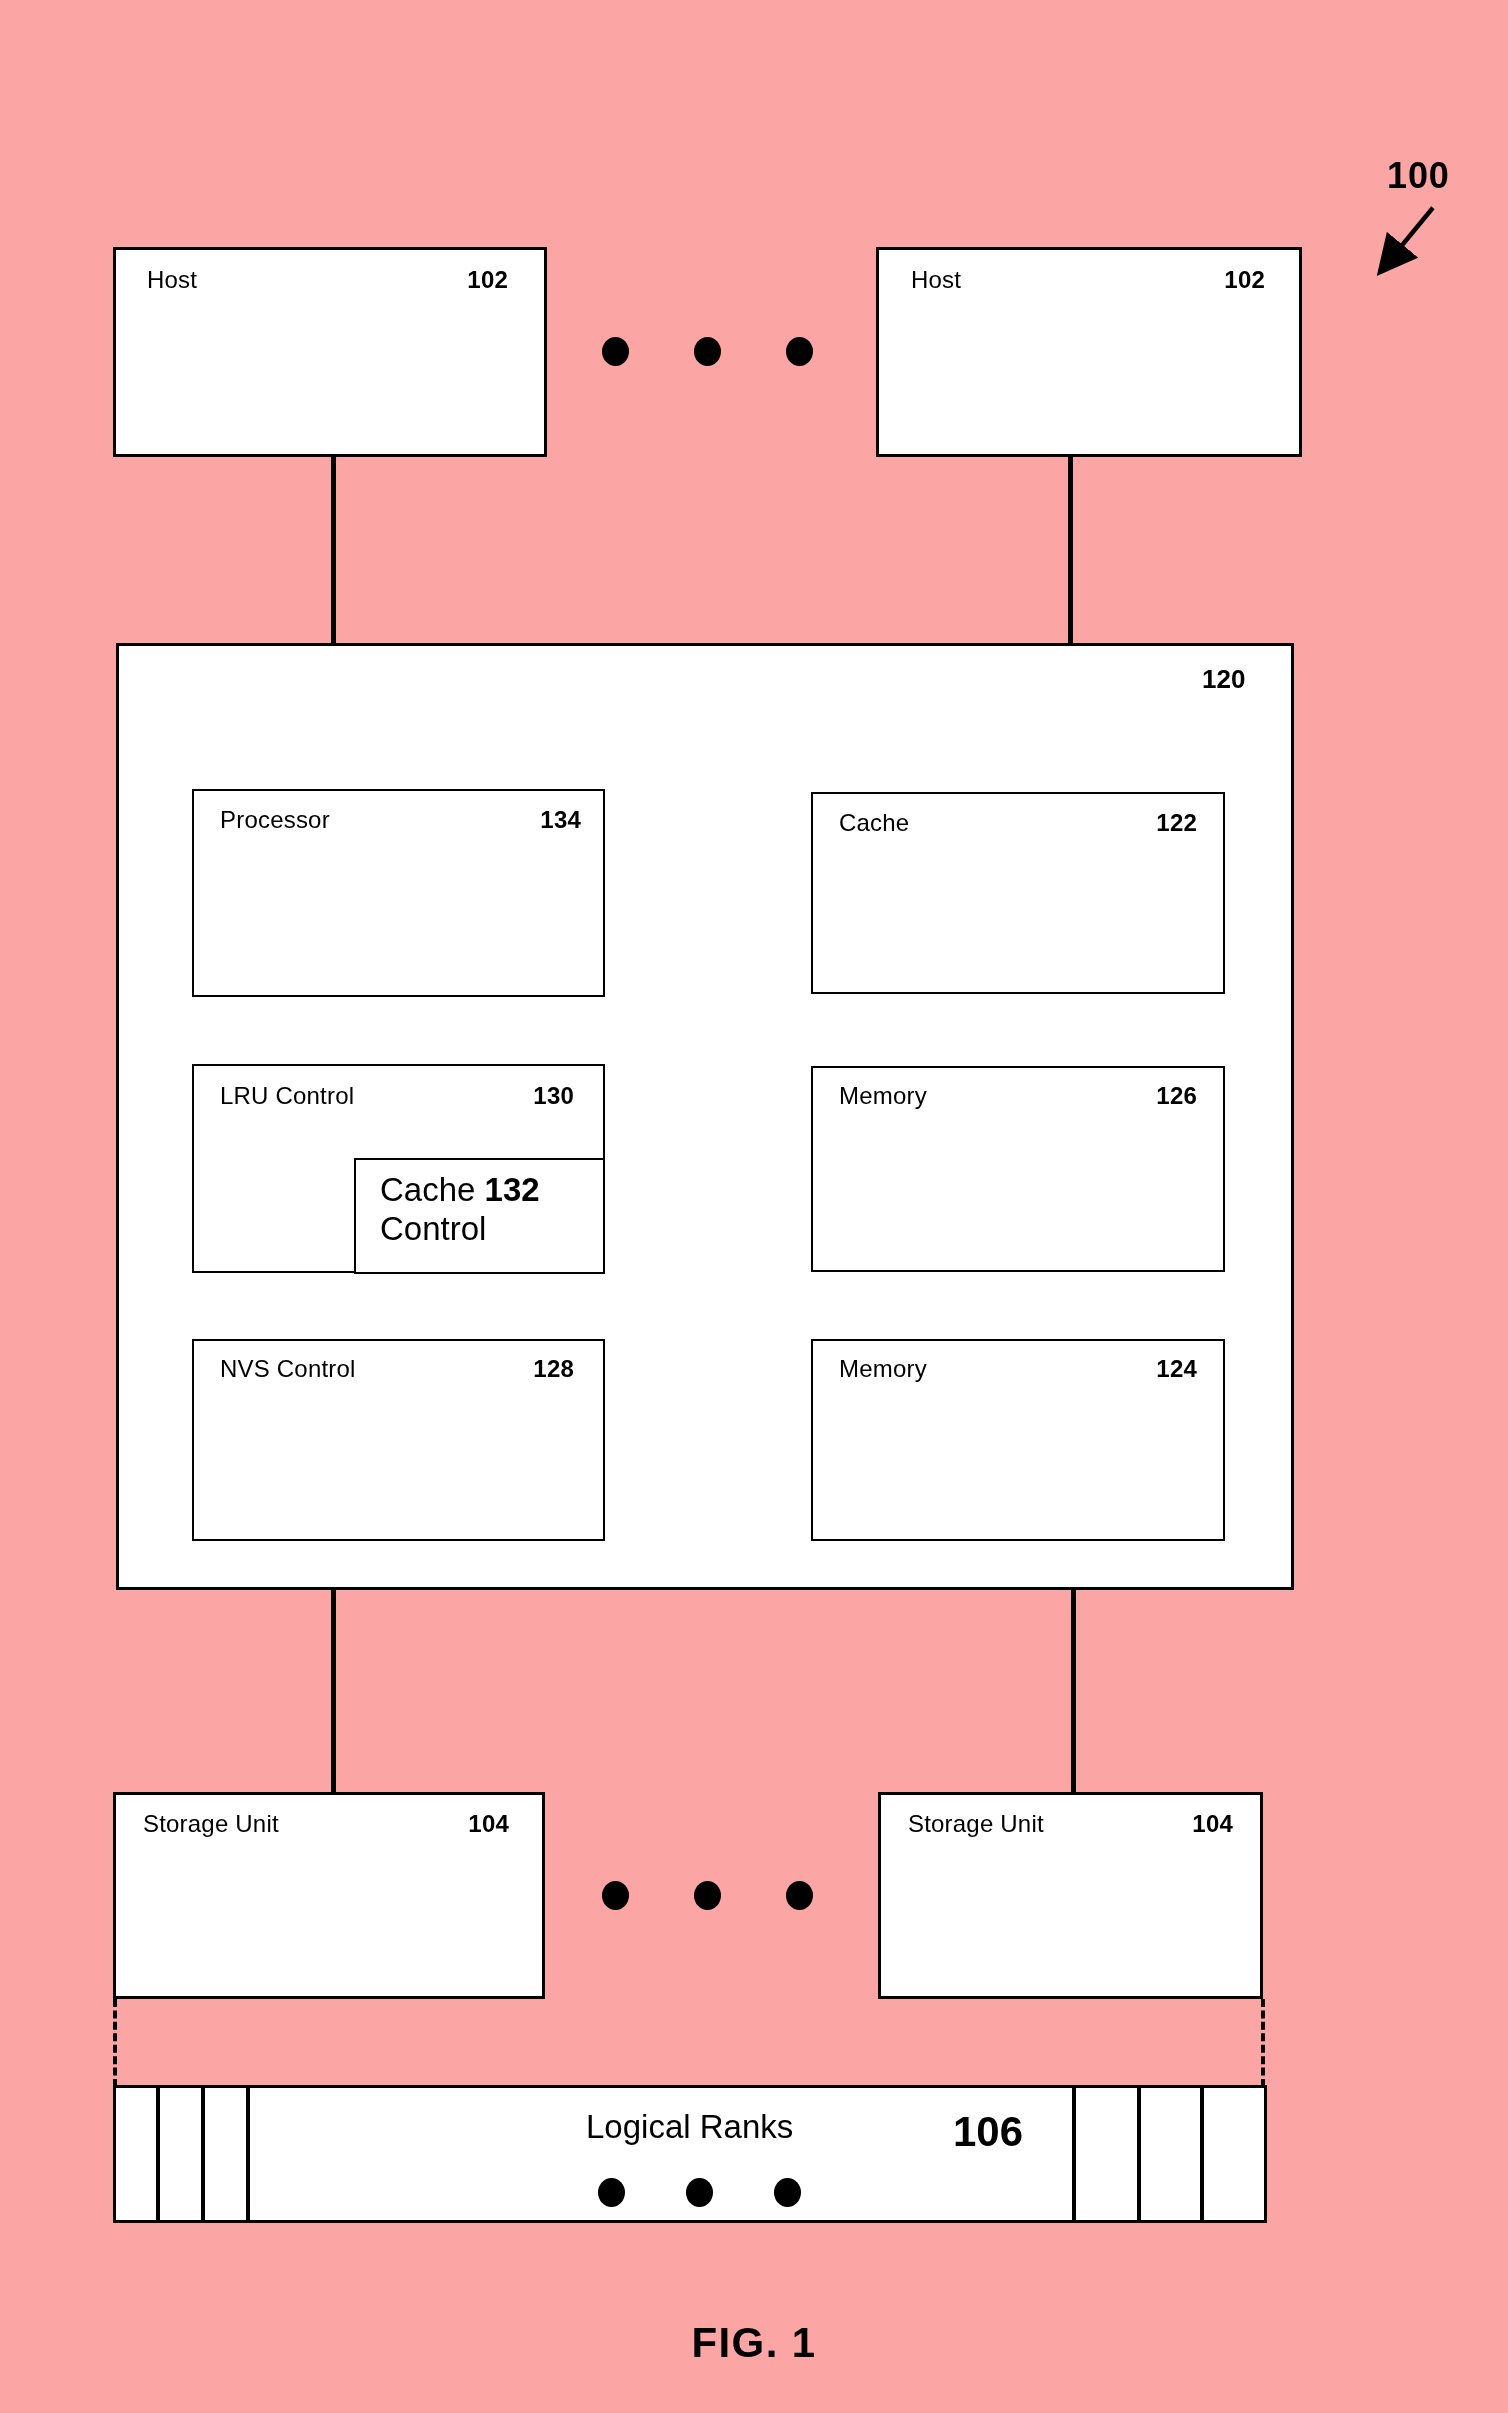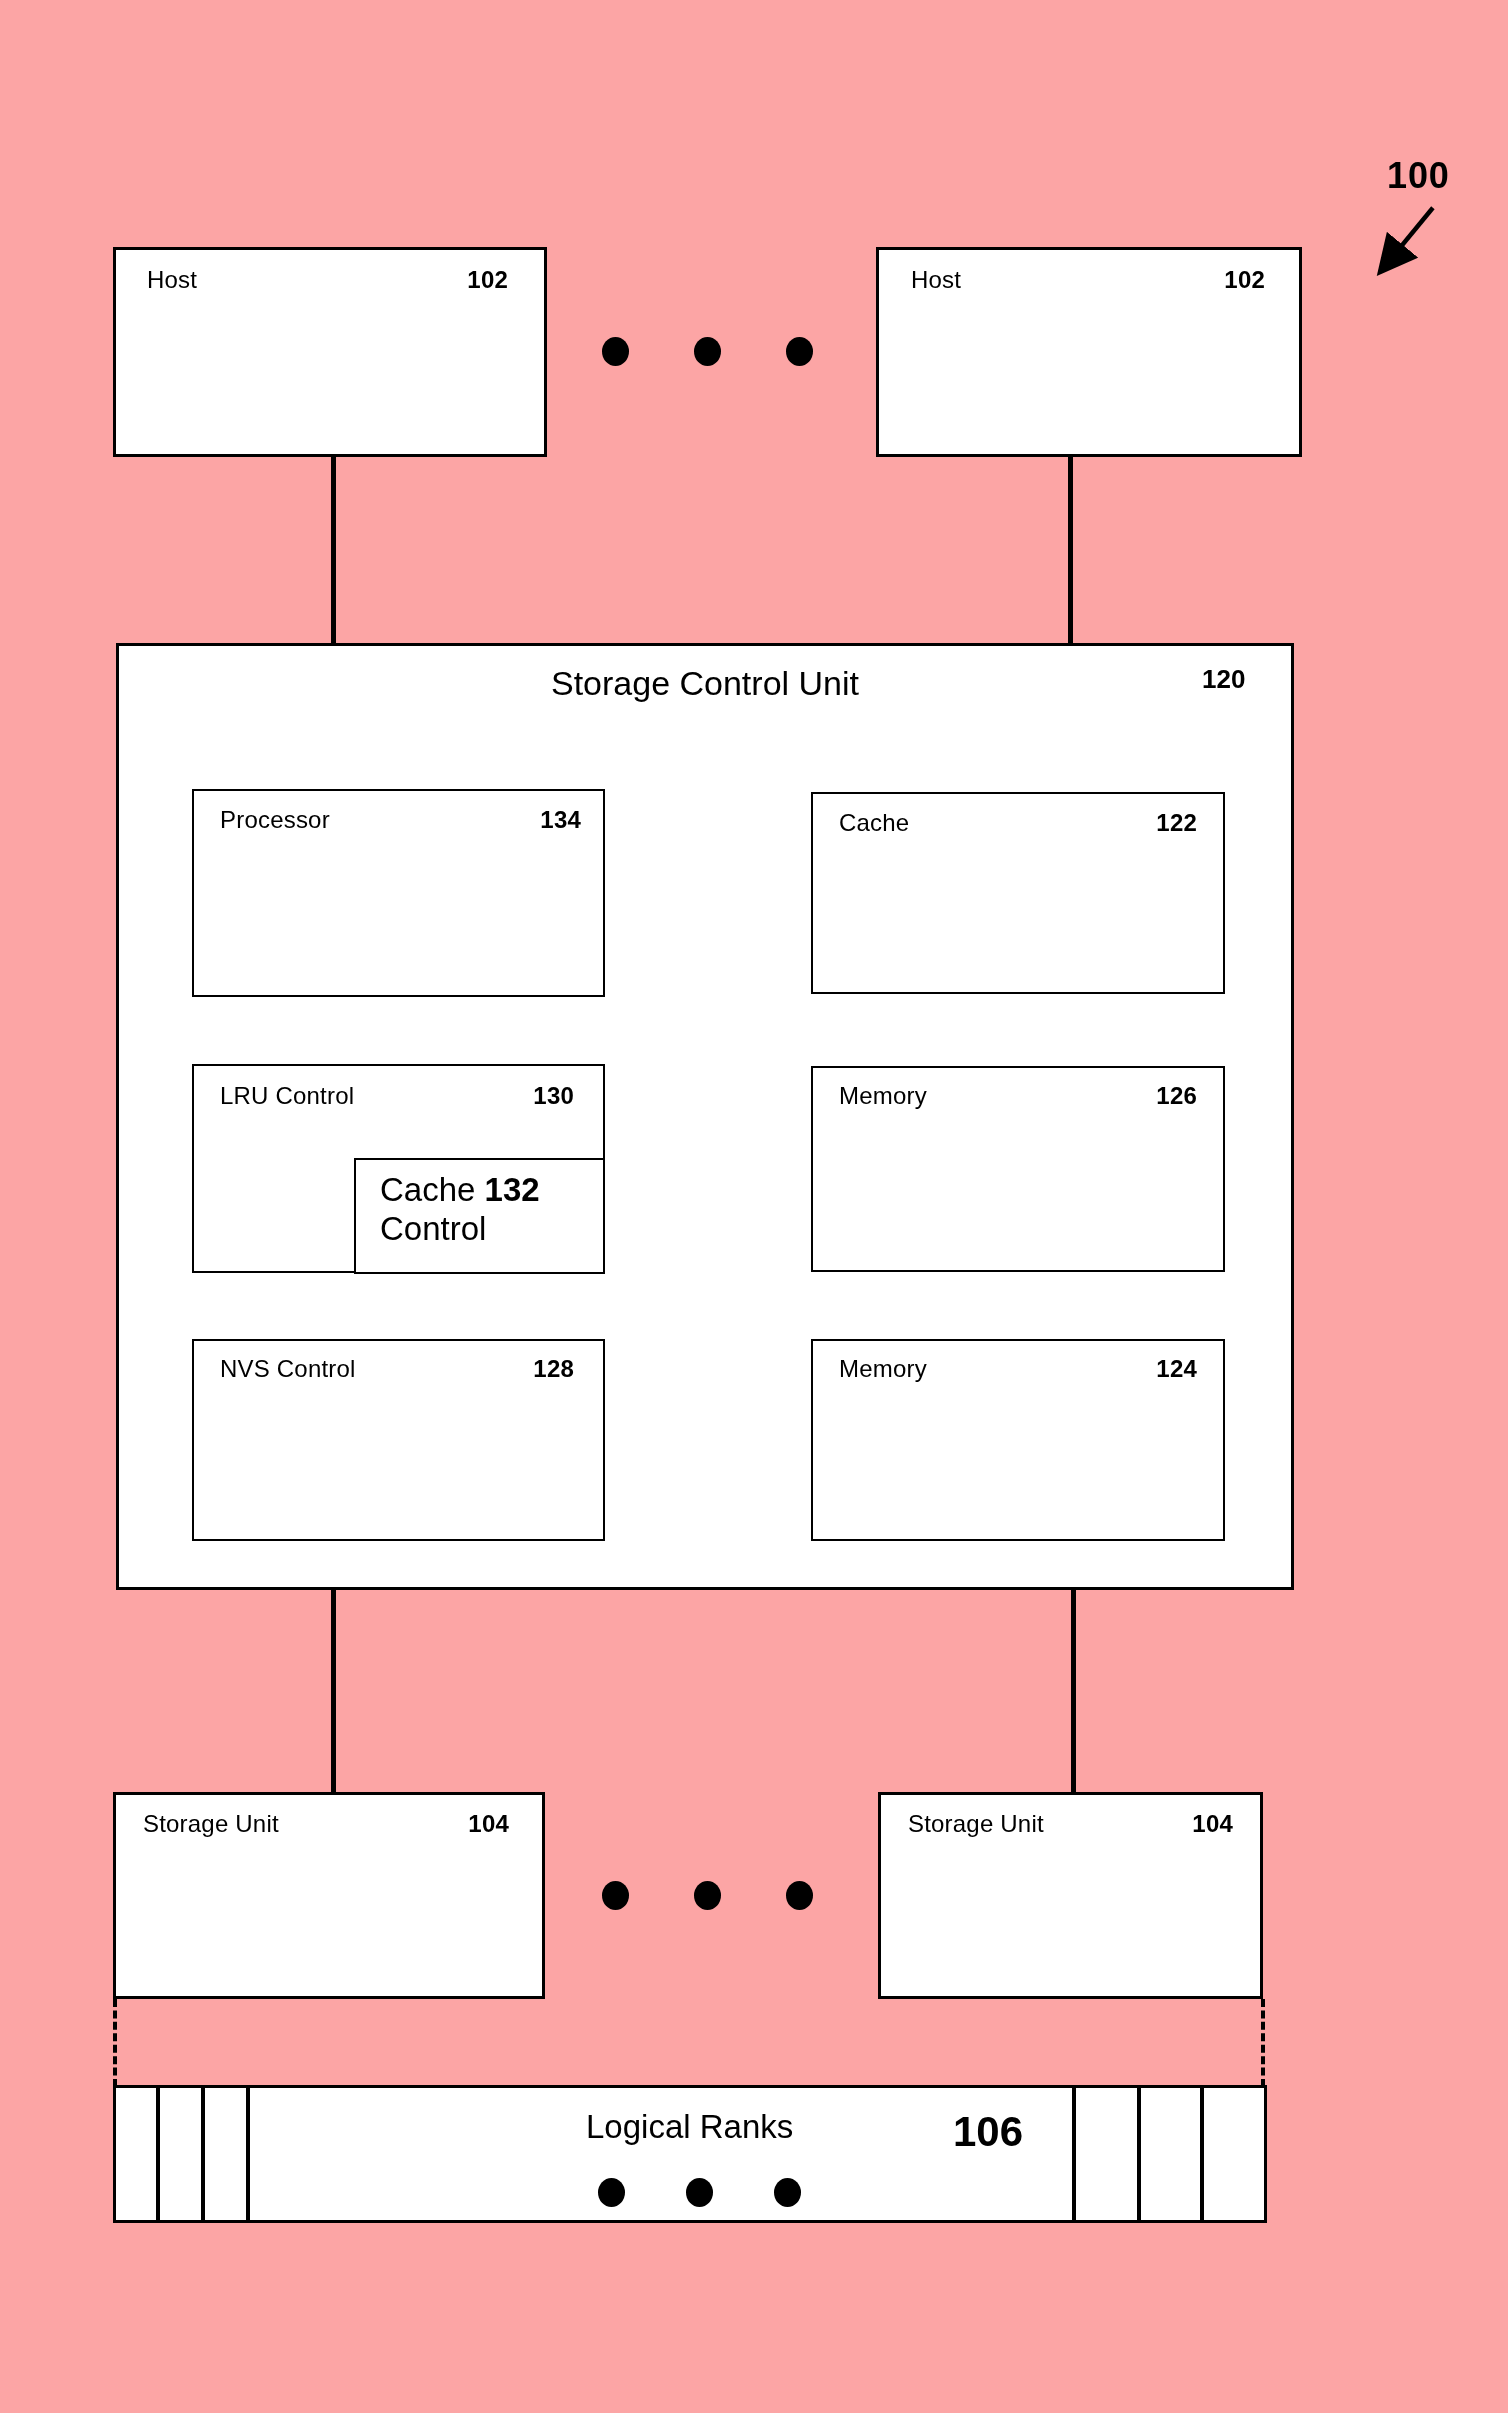--- a/index.html
+++ b/index.html
@@ -167,21 +167,20 @@
     <span class="dot"></span>
     <span class="gap"></span>
     <span class="dot"></span>
   </div>
 
   <div class="vline" style="left:331px; top:455px; height:192px;"></div>
   <div class="vline" style="left:1068px; top:455px; height:192px;"></div>
 
   <div class="box" style="left:116px; top:643px; width:1178px; height:947px;">
   </div>
-  <div class="scu-title" style="left:116px; top:664px; width:1178px; text-align:center;">Storage Control Unit</div>
   <div class="scu-num" style="left:1202px; top:664px;">120</div>
 
   <div class="box thin" style="left:192px; top:789px; width:413px; height:208px;"></div>
   <div class="hdr" style="left:220px; top:807px; width:361px;">
     <span class="name">Processor</span>
     <span class="num">134</span>
   </div>
 
   <div class="box thin" style="left:811px; top:792px; width:414px; height:202px;"></div>
   <div class="hdr" style="left:839px; top:810px; width:358px;">
@@ -261,15 +260,16 @@
   <div class="lr-num" style="left:953px; top:2108px;">106</div>
 
   <div class="dots" style="left:598px; top:2178px;">
     <span class="dot"></span>
     <span class="gap" style="width:61px;"></span>
     <span class="dot"></span>
     <span class="gap" style="width:61px;"></span>
     <span class="dot"></span>
   </div>
 
+  <div class="fig-caption" style="left:0; top:2319px;">FIG. 1</div>
 
 </div>
 
 
 </body></html>

